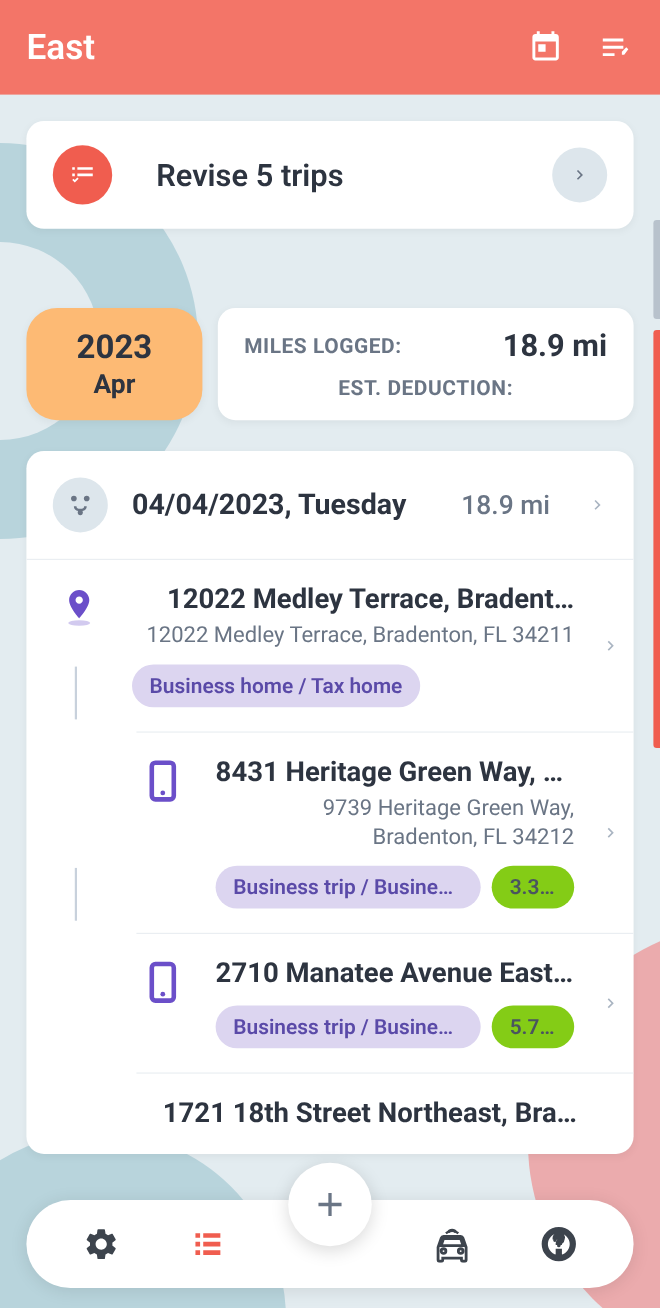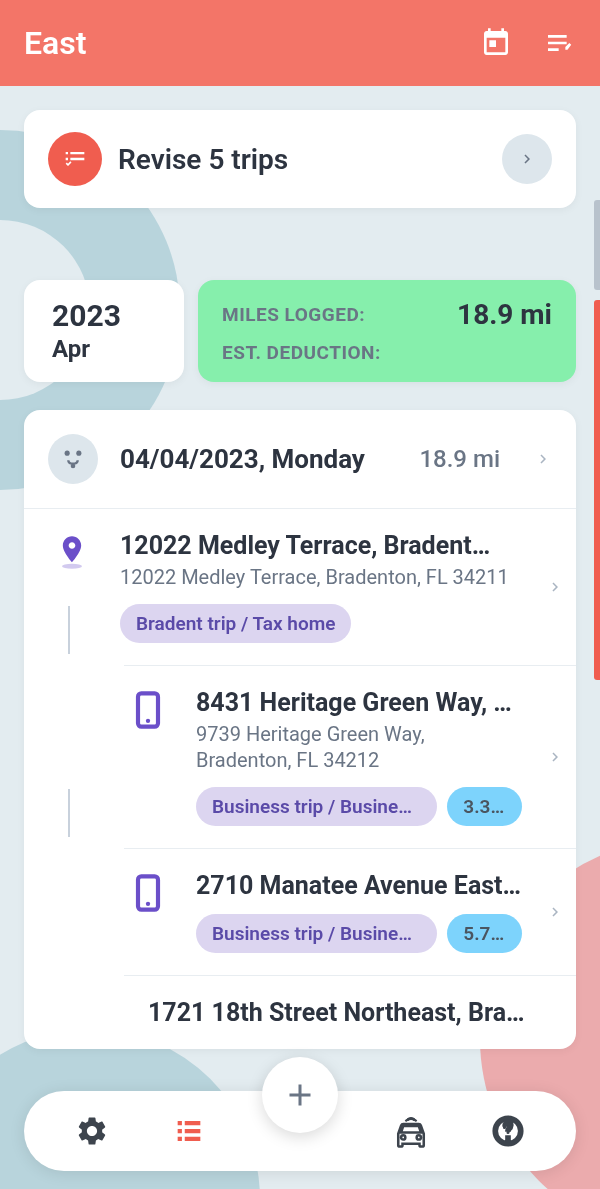--- a/index.html
+++ b/index.html
@@ -11,58 +11,58 @@
 .bg-circle-3 { position: absolute; width: 400px; height: 400px; border-radius: 50%; background: #f08080; bottom: -50px; right: -280px; z-index: 0; opacity: 0.6; }
 .bg-circle-4 { position: absolute; width: 340px; height: 340px; border-radius: 50%; background: #b8d4dc; bottom: -180px; left: -80px; z-index: 0; }
 
 .header { background: #f37568; height: 86px; display: flex; align-items: center; justify-content: space-between; padding: 0 24px; position: relative; z-index: 10; }
 .header-title { color: #fff; font-size: 32px; font-weight: 600; }
 .header-actions { display: flex; gap: 32px; align-items: center; }
 .header-icon { width: 32px; height: 32px; fill: #fff; cursor: pointer; }
 
 .content { padding: 24px; position: relative; z-index: 5; }
 
-.revise-card { background: #fff; border-radius: 16px; padding: 22px 24px; display: flex; align-items: center; gap: 16px; box-shadow: 0 2px 8px rgba(0,0,0,0.05); cursor: pointer; }
+.revise-card { background: #fff; border-radius: 16px; padding: 22px 24px; display: flex; align-items: center; gap: 40px; box-shadow: 0 2px 8px rgba(0,0,0,0.05); cursor: pointer; }
 .revise-icon { width: 54px; height: 54px; background: #f05d4f; border-radius: 50%; display: flex; align-items: center; justify-content: center; flex-shrink: 0; }
 .revise-icon svg { width: 28px; height: 28px; fill: #fff; }
 .revise-text { font-size: 28px; font-weight: 600; color: #2d3440; flex: 1; }
 .chevron-circle { width: 50px; height: 50px; background: #dde6ec; border-radius: 50%; display: flex; align-items: center; justify-content: center; }
 .chevron-circle svg { width: 18px; height: 18px; fill: #6a7585; }
 
 .stats-row { display: flex; gap: 14px; margin-top: 72px; }
-.date-card { background: #ffffff; border-radius: 16px; padding: 18px 28px; text-align: left; min-width: 160px; cursor: pointer; box-shadow: 0 2px 8px rgba(0,0,0,0.05); }
+.date-card { background: #fdba74; border-radius: 28px; padding: 18px 28px; text-align: center; min-width: 160px; cursor: pointer; box-shadow: 0 2px 8px rgba(0,0,0,0.05); }
 .date-year { font-size: 30px; font-weight: 700; color: #2d3440; }
 .date-month { font-size: 24px; font-weight: 700; color: #2d3440; margin-top: 2px; }
-.stats-card { background: #86efac; border-radius: 16px; padding: 18px 24px; flex: 1; box-shadow: 0 2px 8px rgba(0,0,0,0.05); }
+.stats-card { background: #ffffff; border-radius: 16px; padding: 18px 24px; flex: 1; box-shadow: 0 2px 8px rgba(0,0,0,0.05); }
 .stat-row { display: flex; justify-content: space-between; align-items: center; }
-.stat-row + .stat-row { margin-top: 10px; }
+.stat-row + .stat-row { margin-top: 10px; flex-direction: column; }
 .stat-label { font-size: 19px; font-weight: 700; color: #6a7585; letter-spacing: 0.5px; }
 .stat-value { font-size: 28px; font-weight: 700; color: #2d3440; }
 
 .trips-card { background: #fff; border-radius: 16px; margin-top: 28px; box-shadow: 0 2px 8px rgba(0,0,0,0.05); overflow: hidden; }
 .day-header { display: flex; align-items: center; padding: 24px; gap: 22px; border-bottom: 1px solid #e8edf1; cursor: pointer; }
 .day-icon { width: 50px; height: 50px; background: #dde6ec; border-radius: 50%; display: flex; align-items: center; justify-content: center; }
 .day-icon svg { width: 28px; height: 28px; fill: #6a7585; }
 .day-date { font-size: 26px; font-weight: 700; color: #2d3440; flex: 1; }
 .day-miles { font-size: 24px; font-weight: 500; color: #6a7585; margin-right: 12px; }
 .day-chevron { width: 18px; height: 18px; fill: #aab5c2; }
 
-.trip-item { padding: 22px 12px 22px 24px; display: flex; gap: 24px; cursor: pointer; position: relative; }
+.trip-item { padding: 22px 12px 22px 24px; display: flex; gap: 24px; cursor: pointer; position: relative; text-align: right; }
 .trip-item + .trip-item { border-top: 1px solid #e8edf1; margin-left: 100px; padding-left: 0; }
 .trip-item + .trip-item::before { content: ''; position: absolute; left: -56px; top: -60px; width: 2px; height: 48px; background: #c8d1dc; }
 .trip-icon-col { width: 48px; display: flex; flex-direction: column; align-items: center; flex-shrink: 0; }
 .trip-icon { width: 44px; height: 44px; display: flex; align-items: center; justify-content: center; }
 .trip-icon svg { width: 40px; height: 40px; fill: #6b4fc9; }
 .trip-body { flex: 1; min-width: 0; }
 .trip-title { font-size: 25px; font-weight: 700; color: #2d3440; white-space: nowrap; overflow: hidden; text-overflow: ellipsis; }
 .trip-addr { font-size: 20px; color: #6a7585; margin-top: 4px; line-height: 1.3; }
 .trip-tags { display: flex; gap: 10px; margin-top: 14px; align-items: center; }
 .tag { padding: 8px 16px; border-radius: 20px; font-size: 19px; font-weight: 600; white-space: nowrap; overflow: hidden; text-overflow: ellipsis; max-width: 280px; }
 .tag-purple { background: #dcd5f0; color: #5a4aa8; }
-.tag-gray { background: #7dd3fc; color: #4a5560; }
+.tag-gray { background: #84cc16; color: #4a5560; }
 .trip-chevron { width: 18px; height: 18px; fill: #aab5c2; align-self: center; flex-shrink: 0; }
 
 .trip-partial { padding: 22px 24px; font-size: 25px; font-weight: 700; color: #2d3440; white-space: nowrap; overflow: hidden; text-overflow: ellipsis; border-top: 1px solid #e8edf1; margin-left: 100px; }
 
 .bottom-nav { position: absolute; bottom: 18px; left: 24px; right: 24px; height: 80px; background: #fff; border-radius: 40px; display: flex; align-items: center; justify-content: space-around; box-shadow: 0 2px 16px rgba(0,0,0,0.1); z-index: 20; padding: 0 20px; }
 .nav-item { width: 44px; height: 44px; display: flex; align-items: center; justify-content: center; cursor: pointer; }
 .nav-item svg { width: 34px; height: 34px; fill: #3d444d; }
 .nav-item.active svg { fill: #f05d4f; }
 .nav-spacer { width: 72px; }
 
@@ -128,41 +128,41 @@
   <div class="trips-card">
     <div class="day-header">
       <div class="day-icon">
         <svg viewBox="0 0 24 24">
             <circle cx="7" cy="7" r="2.2"></circle>
             <circle cx="17" cy="7" r="2.2"></circle>
             <path d="M12 17c-3 0-5-1.5-5-4h2c0 1.5 1 2 3 2s3-.5 3-2h2c0 2.5-2 4-5 4z"></path>
             <circle cx="12" cy="18" r="2"></circle>
           </svg>
       </div>
-      <div class="day-date">04/04/2023, Monday</div>
+      <div class="day-date">04/04/2023, Tuesday</div>
       <div class="day-miles">18.9 mi</div>
       <svg class="day-chevron" viewBox="0 0 24 24">
           <path d="M8.59 16.59L13.17 12 8.59 7.41 10 6l6 6-6 6z"></path>
         </svg>
     </div>
 
     <div class="trip-item">
       <div class="trip-icon-col">
         <div class="trip-icon">
           <svg viewBox="0 0 24 24">
               <path d="M12 2C9 2 6.5 4.5 6.5 7.5c0 4 5.5 10 5.5 10s5.5-6 5.5-10C17.5 4.5 15 2 12 2zm0 7.5c-1.1 0-2-.9-2-2s.9-2 2-2 2 .9 2 2-.9 2-2 2z"></path>
               <ellipse cx="12" cy="20" rx="6" ry="1.5" opacity="0.3"></ellipse>
             </svg>
         </div>
       </div>
       <div class="trip-body">
         <div class="trip-title">12022 Medley Terrace, Bradent…</div>
         <div class="trip-addr">12022 Medley Terrace, Bradenton, FL 34211</div>
         <div class="trip-tags">
-          <div class="tag tag-purple">Bradent trip / Tax home</div>
+          <div class="tag tag-purple">Business home / Tax home</div>
         </div>
       </div>
       <svg class="trip-chevron" viewBox="0 0 24 24">
           <path d="M8.59 16.59L13.17 12 8.59 7.41 10 6l6 6-6 6z"></path>
         </svg>
     </div>
 
     <div class="trip-item">
       <div class="trip-icon-col">
         <div class="trip-icon">

